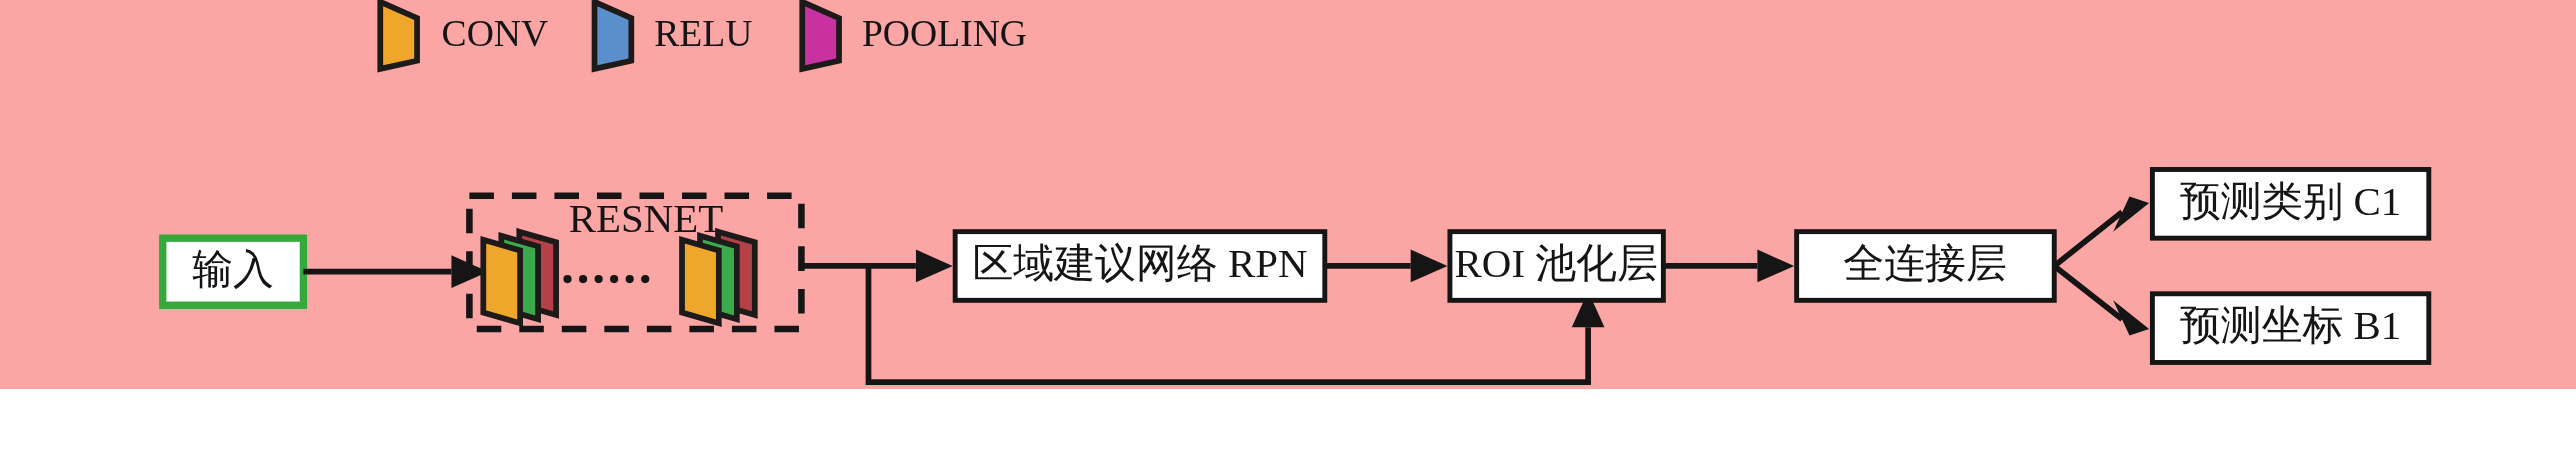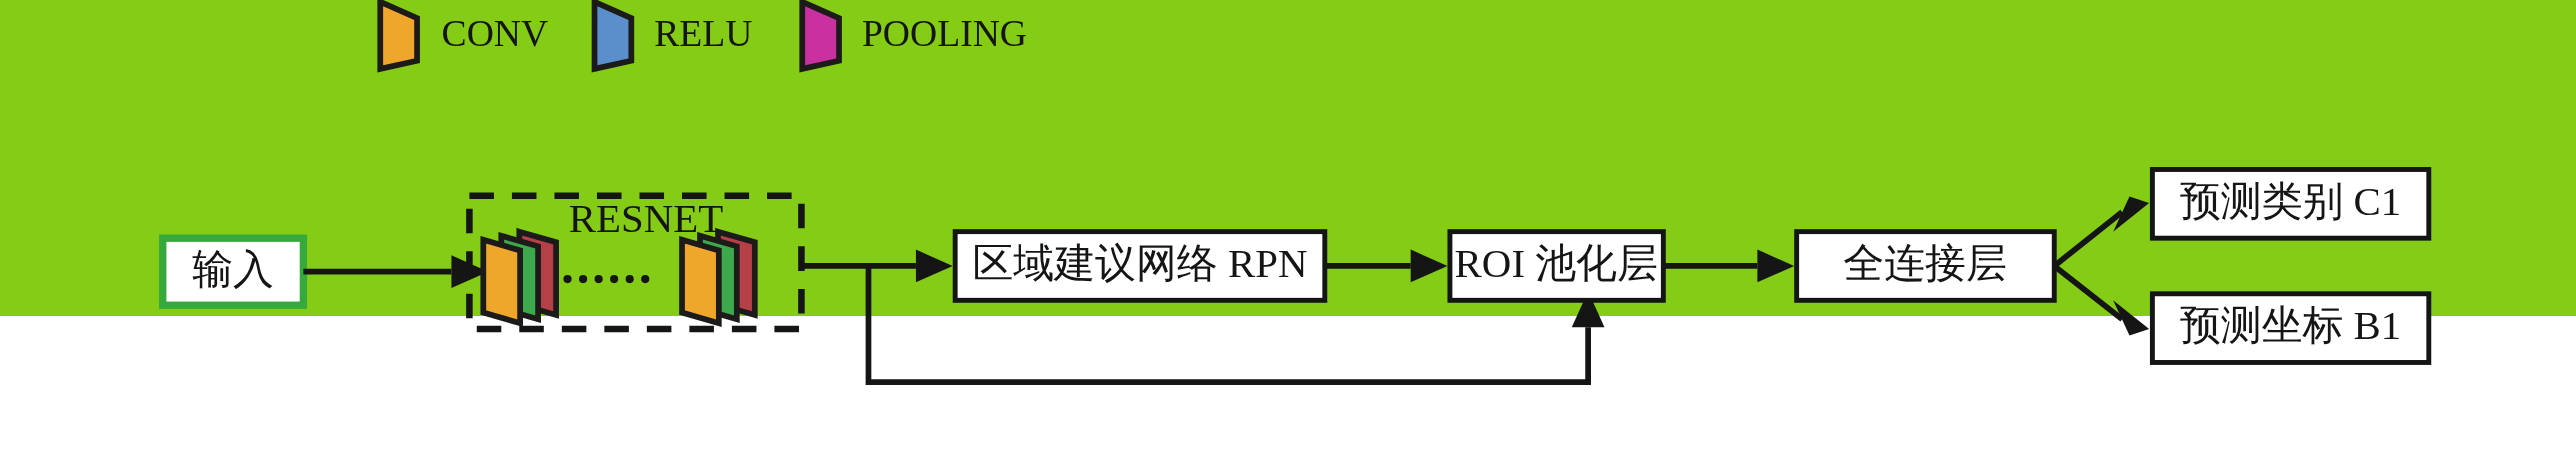--- a/index.html
+++ b/index.html
@@ -9,22 +9,22 @@
   }
   body {
     width: 2576px;
     height: 451px;
     font-family: "Liberation Serif", "DejaVu Serif", serif;
     overflow: hidden;
   }
   #diagram-root {
     position: relative;
     width: 2576px;
-    height: 316px;
-    background: #84cc16;
+    height: 389px;
+    background: #fca5a5;
   }
   svg.canvas {
     position: absolute;
     left: 0;
     top: 0;
     width: 2576px;
     height: 451px;
   }
   text {
     font-family: "Liberation Serif", "DejaVu Serif", serif;

